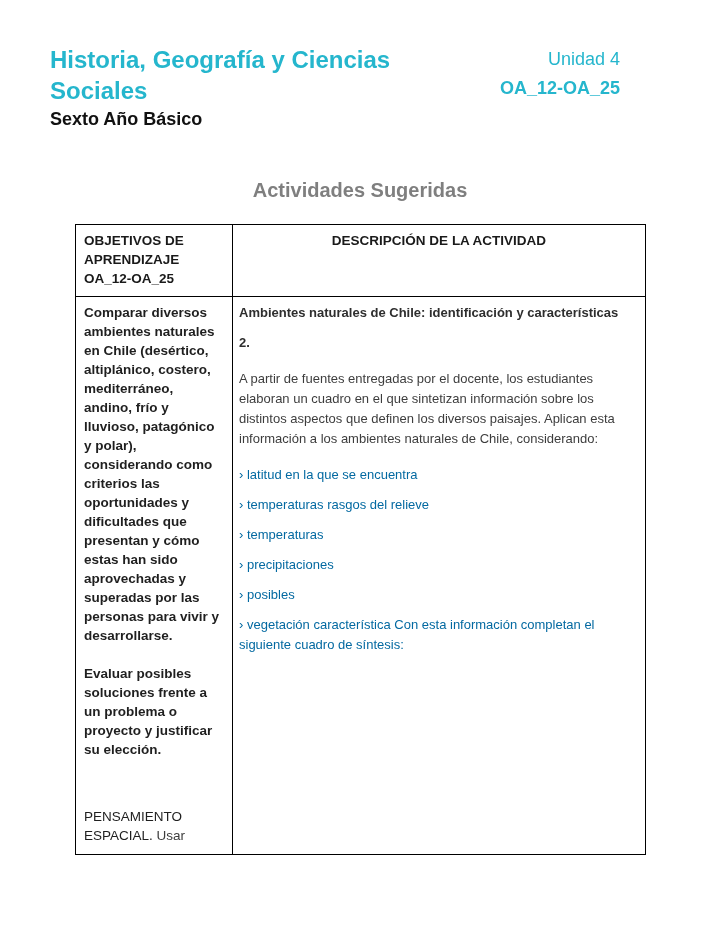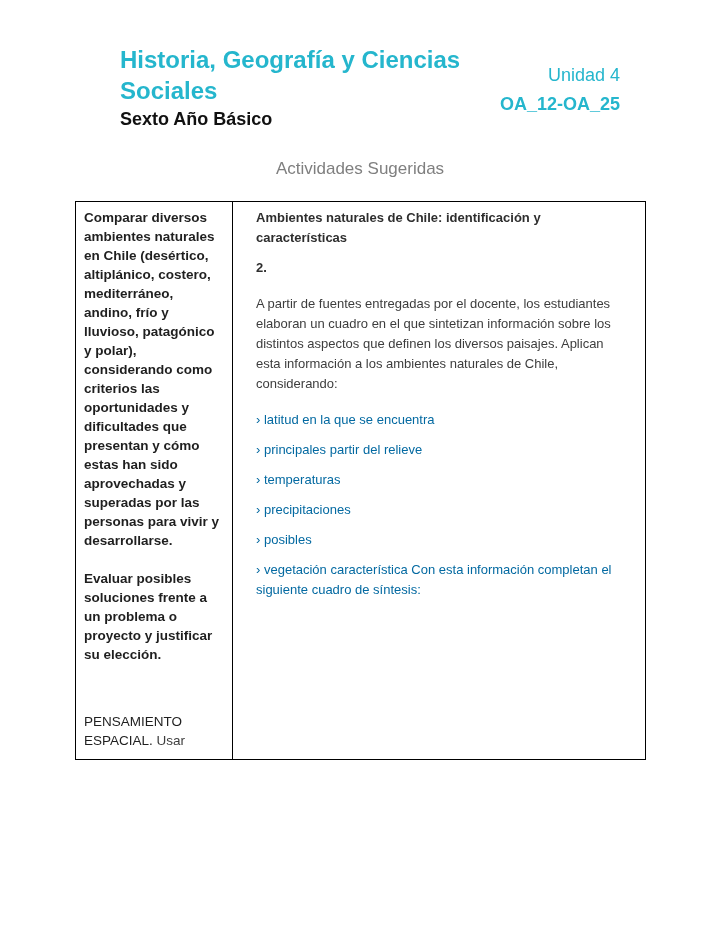--- a/index.html
+++ b/index.html
@@ -7,34 +7,34 @@
   body {
     width: 720px; height: 932px;
     font-family: "Liberation Sans", sans-serif;
     color: #1a1a1a;
     overflow: hidden;
   }
   .page { width: 720px; height: 932px; background: #fff; overflow: hidden; position: relative; }
 
   
   .header {
-    display: flex; justify-content: space-between; align-items: center;
-    margin: 44px 100px 0 120px;
+    display: flex; justify-content: space-between; align-items: flex-start;
+    margin: 44px 100px 0 50px;
   }
   .header-left { width: 430px; }
   .doc-title { font-size: 24px; font-weight: bold; line-height: 31px; color: var(--accent, #25b6cd); }
   .doc-grade { font-size: 18px; font-weight: bold; line-height: 27px; color: #111; }
   .header-right { text-align: right; white-space: nowrap; }
   .unit  { font-size: 18px; font-weight: normal; line-height: 31px; color: var(--accent, #25b6cd); }
   .oa    { font-size: 18px; font-weight: bold; line-height: 27px; color: var(--accent, #25b6cd); }
 
   
   .section-title {
-    text-align: center; margin-top: 26px;
-    font-size: 17px; font-weight: normal; color: var(--section-gray, #7f7f7f);
+    text-align: center; margin-top: 46px;
+    font-size: 20px; font-weight: bold; color: var(--section-gray, #7f7f7f);
   }
 
   
   table.activities {
     border-collapse: collapse; table-layout: fixed;
     margin: 22px 0 0 75px; width: 570px;
   }
   table.activities td { border: 1px solid #000; vertical-align: top; overflow: hidden; }
   col.col-obj  { width: 157px; }
   col.col-desc { width: 413px; }
@@ -44,21 +44,21 @@
     font-size: 13.5px; font-weight: bold; line-height: 19px;
     padding: 6px 8px; color: #1a1a1a;
   }
   .desc-head {
     font-size: 13.5px; font-weight: bold; line-height: 19px;
     padding: 6px 10px; text-align: center; color: #1a1a1a;
   }
 
   tr.body-row { height: 558px; }
   .obj-cell  { padding: 6px 8px; }
-  .desc-cell { padding: 6px 23px; }
+  .desc-cell { padding: 6px 6px; }
   .clip { height: 544px; overflow: hidden; }
 
   .obj-p {
     font-size: 13.5px; font-weight: bold; line-height: 19px;
     color: #1f1f1f; margin-bottom: 19px;
   }
   .obj-p.gap-large { margin-bottom: 48px; }
   .obj-p-last { margin-bottom: 0; }
   .obj-p-last .b { font-weight: normal; }
   .obj-p-last .r { font-weight: normal; color: #3d3d3d; }
@@ -85,35 +85,39 @@
   </div>
 
   <div class="section-title">Actividades Sugeridas</div>
 
   <table class="activities">
     <colgroup>
       <col class="col-obj">
       <col class="col-desc">
     </colgroup>
     <tbody>
+        <tr class="head-row">
+      <td class="obj-head">OBJETIVOS DE APRENDIZAJE OA_12-OA_25</td>
+      <td class="desc-head">DESCRIPCIÓN DE LA ACTIVIDAD</td>
+    </tr>
     <tr class="body-row">
       <td class="obj-cell">
         <div class="clip">
           <p class="obj-p">Comparar diversos ambientes naturales en Chile (desértico, altiplánico, costero, mediterráneo, andino, frío y lluvioso, patagónico y polar), considerando como criterios las oportunidades y dificultades que presentan y cómo estas han sido aprovechadas y superadas por las personas para vivir y desarrollarse.</p>
           <p class="obj-p gap-large">Evaluar posibles soluciones frente a un problema o proyecto y justificar su elección.</p>
           <p class="obj-p obj-p-last"><span class="b">PENSAMIENTO ESPACIAL.</span> <span class="r">Usar herramientas geográficas para</span></p>
         </div>
       </td>
       <td class="desc-cell">
         <div class="clip">
           <p class="act-title">Ambientes naturales de Chile: identificación y características</p>
           <p class="act-number">2.</p>
           <p class="act-intro">A partir de fuentes entregadas por el docente, los estudiantes elaboran un cuadro en el que sintetizan información sobre los distintos aspectos que definen los diversos paisajes. Aplican esta información a los ambientes naturales de Chile, considerando:</p>
           <p class="bullet">› latitud en la que se encuentra</p>
-          <p class="bullet">› principales partir del relieve</p>
+          <p class="bullet">› temperaturas rasgos del relieve</p>
           <p class="bullet">› temperaturas</p>
           <p class="bullet">› precipitaciones</p>
           <p class="bullet">› posibles</p>
           <p class="bullet">› vegetación característica Con esta información completan el siguiente cuadro de síntesis:</p>
         </div>
       </td>
     </tr>
   </tbody>
     </table>
 

